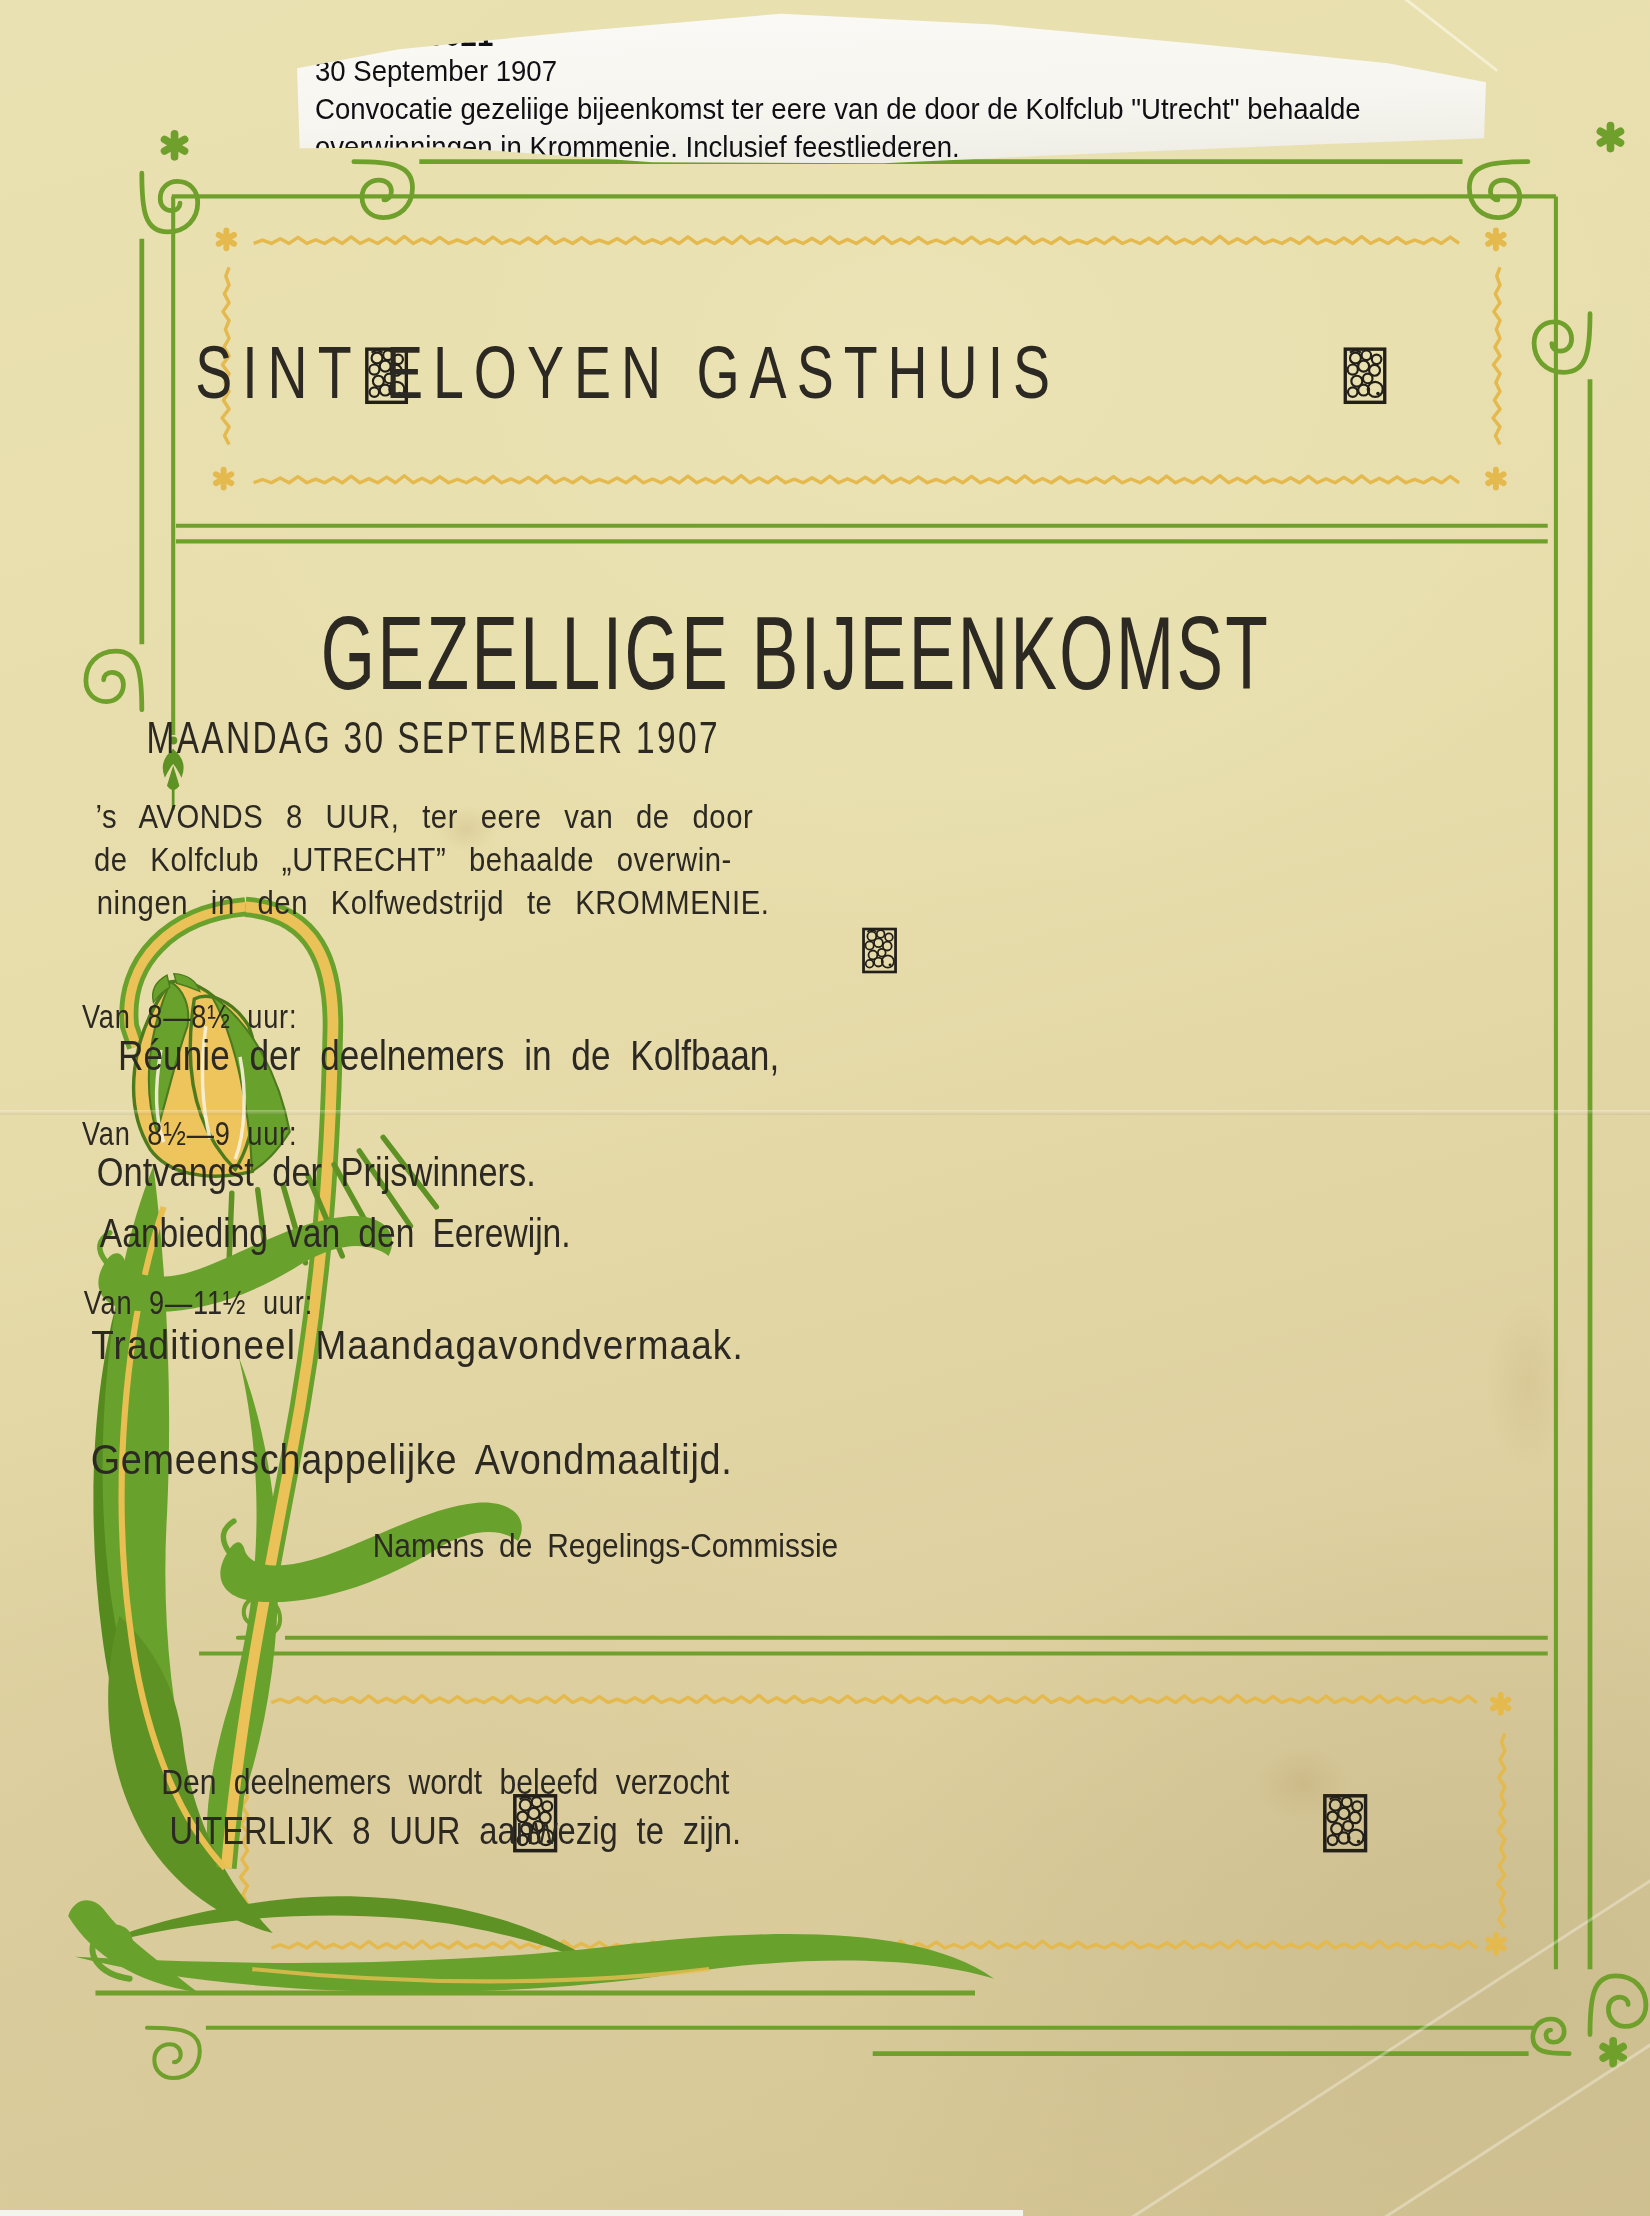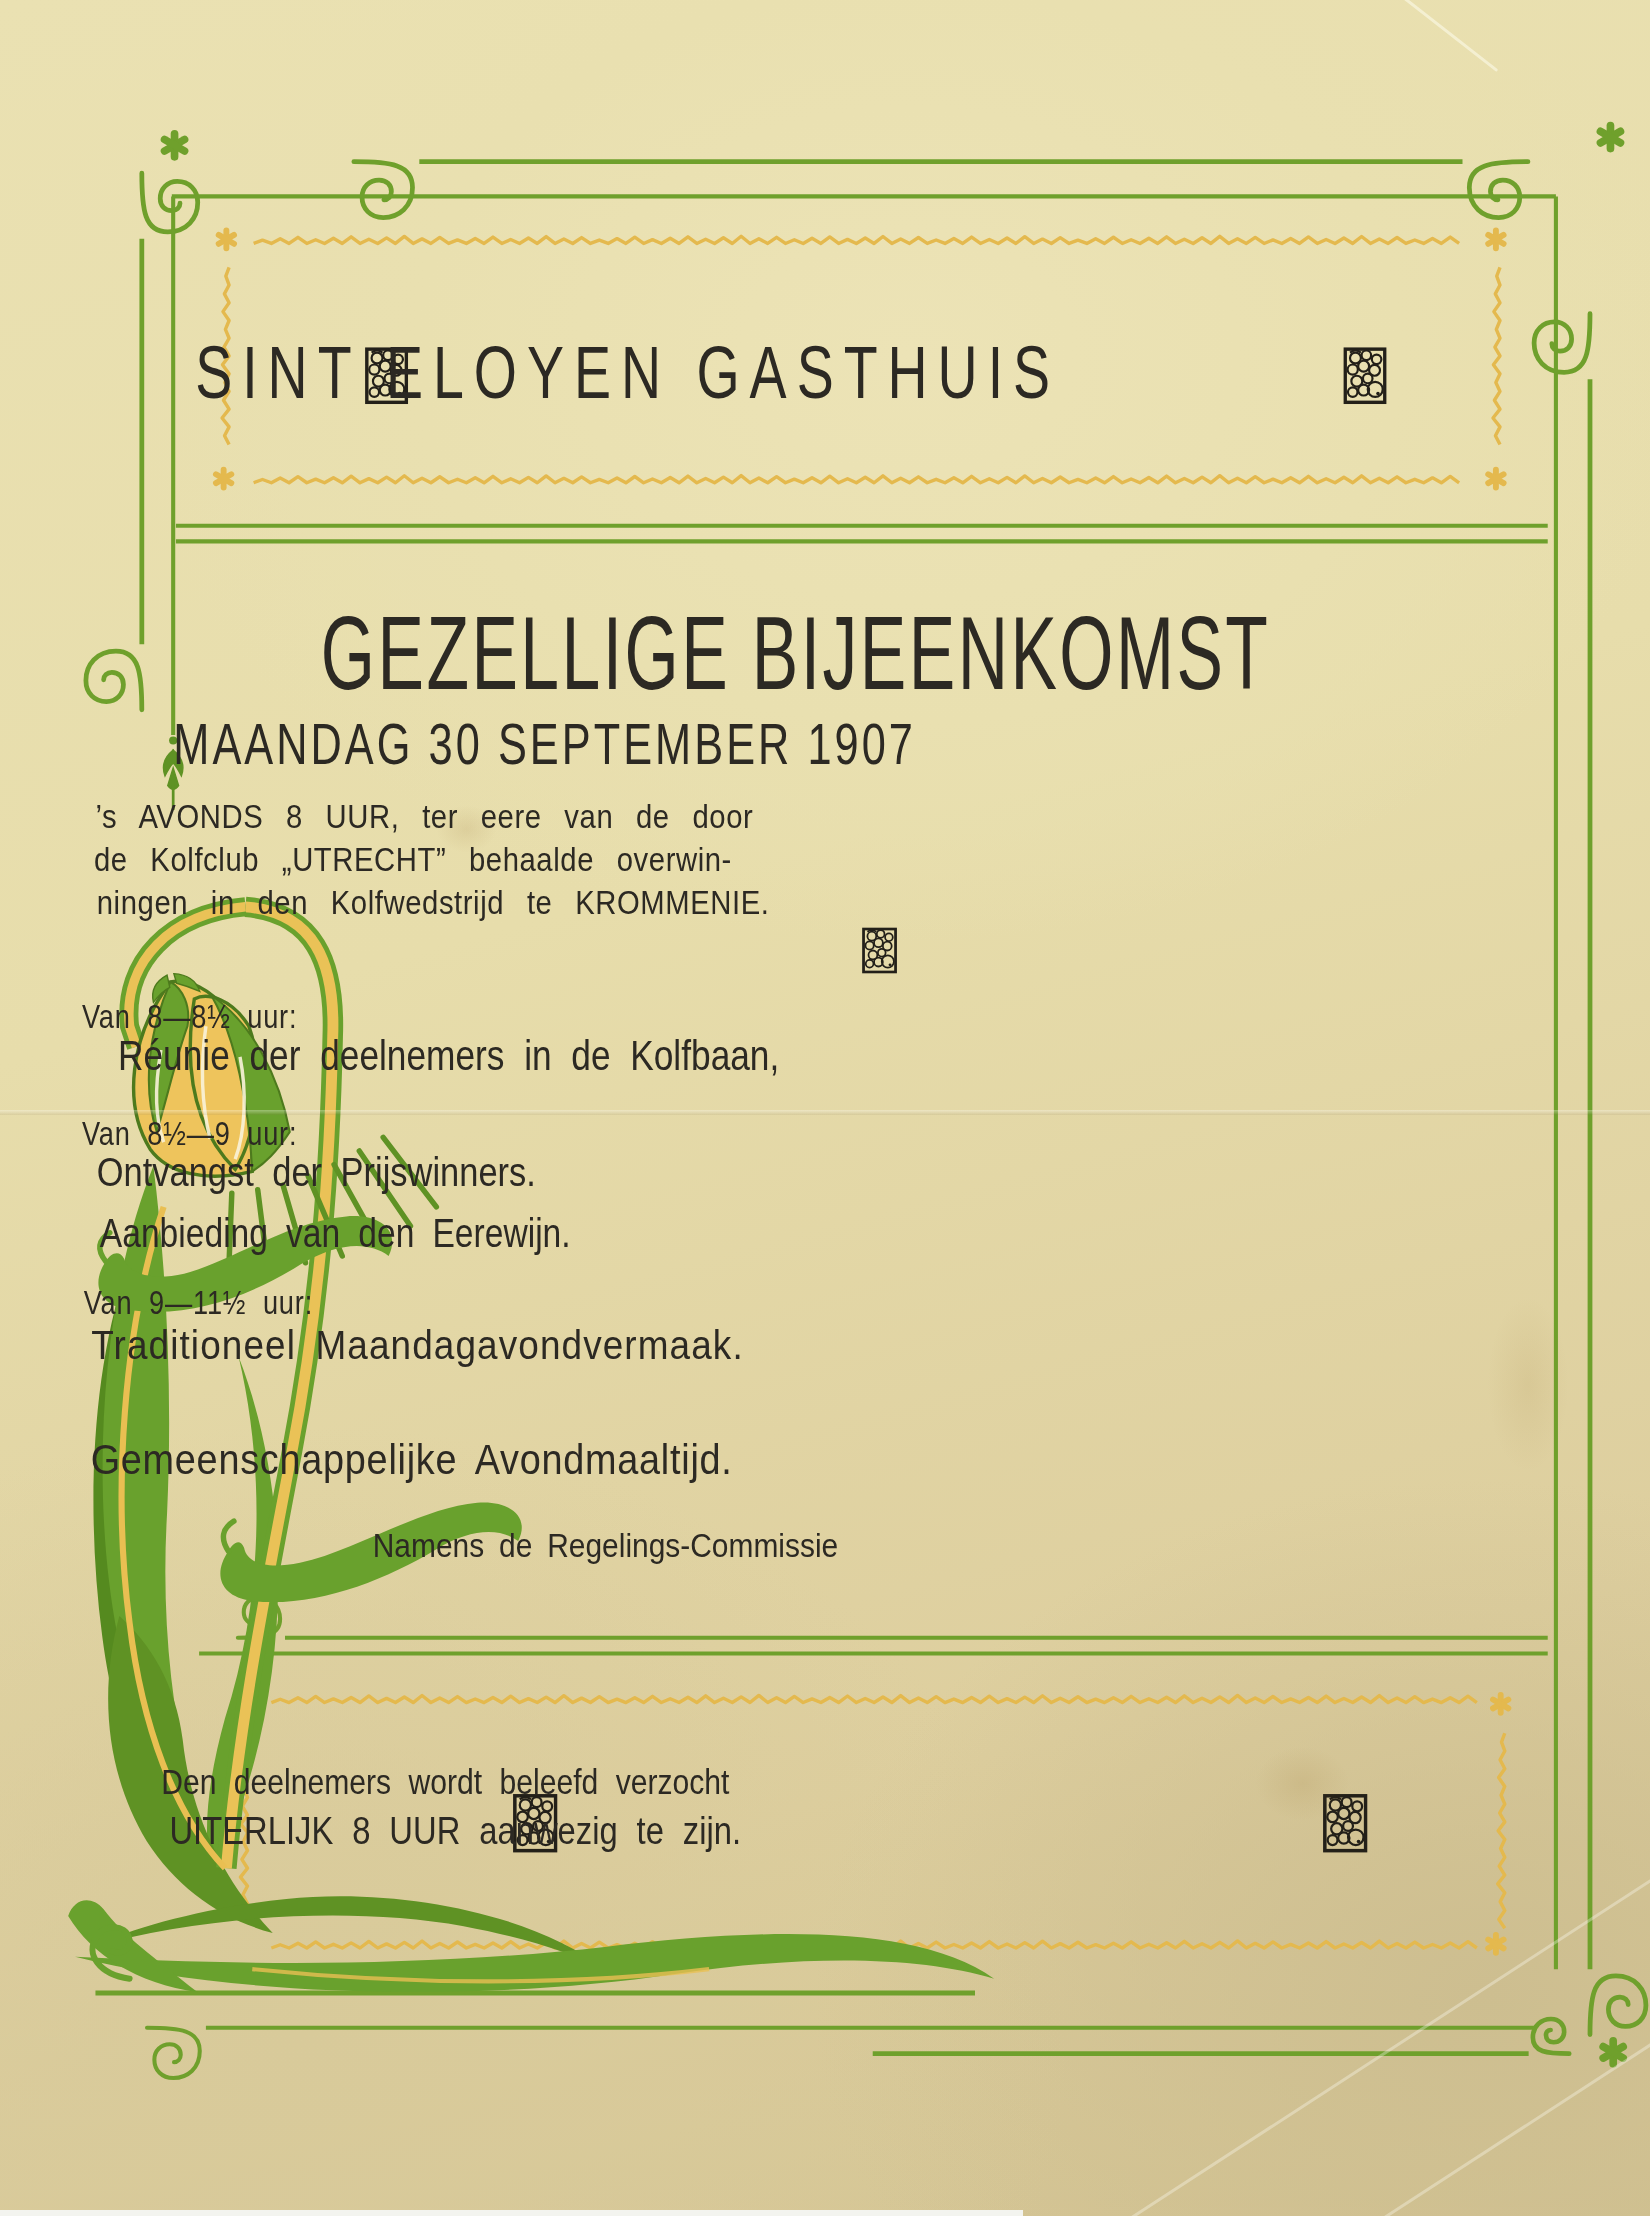--- a/index.html
+++ b/index.html
@@ -12,21 +12,21 @@
       radial-gradient(1159px 887px at 90% 90%, #cdbe90 0%, rgba(205,190,144,0) 58%),
       linear-gradient(165deg,#eae1b2 0%,#e7ddab 40%,#ddce9e 76%,#d2c291 100%);
   }
   .deco{position:absolute;left:0;top:0;}
   .txt{position:absolute;left:0;width:100%;text-align:left;color:#2c2923;white-space:nowrap;line-height:1;text-decoration:underline;}
   .txt>span{display:inline-block;position:relative;}
   .venue{font-size:74px;letter-spacing:.18em;}
   .venue>span{transform:scaleX(.75);left:51px;}
   .title{font-size:104px;letter-spacing:.035em;padding-left:32px;}
   .title>span{transform:scaleX(.67);left:55px;}
-  .dateline{font-size:57px;letter-spacing:.07em;}
+  .dateline{font-size:44px;letter-spacing:.07em;}
   .dateline>span{transform:scaleX(.76);left:56px;}
   .para{font-size:34px;letter-spacing:.02em;word-spacing:.48em;margin-top:16px;}
   .para>span{transform:scaleX(.86);left:42px;}
   .timeln{font-size:34px;word-spacing:.3em;letter-spacing:.03em;}
   .timeln>span{transform:scaleX(.8);left:55px;}
   .actln>span{left:55px;}
   .sig>span{left:341px;transform:scaleX(.88);}
   .sig2>span{left:366px;transform:scaleX(.85);}
   .note1{font-size:35px;word-spacing:.3em;}
   .note1>span{transform:scaleX(.86);left:115px;}
@@ -217,20 +217,26 @@
 
   <div class="crease-h" style="top:1110px"></div>
   <div class="crease-d" style="left:989px;top:2032px;width:852px;transform:rotate(-33deg)"></div>
   <div class="crease-d" style="left:1193px;top:2141px;width:614px;transform:rotate(-33deg)"></div>
   <div class="crease-d" style="left:1357px;top:20.5px;width:157px;transform:rotate(38deg);background:rgba(255,255,244,.5)"></div>
   <div class="stain" style="left:1255px;top:1746px;width:95px;height:75px;background:radial-gradient(rgba(150,110,40,.12),rgba(150,110,40,0) 70%)"></div>
   <div class="stain" style="left:436px;top:805px;width:61px;height:48px;background:radial-gradient(rgba(140,100,40,.12),rgba(140,100,40,0) 70%)"></div>
   <div class="stain" style="left:1487px;top:1296px;width:82px;height:177px;background:radial-gradient(rgba(150,115,50,.10),rgba(150,115,50,0) 70%)"></div>
   <div class="scanedge"></div>
 
+  <div class="label">
+    <div class="lab1">C-D-O-I-0021</div>
+    <div class="lab2">30 September 1907</div>
+    <div class="lab3">Convocatie gezeliige bijeenkomst ter eere van de door de Kolfclub "Utrecht" behaalde</div>
+    <div class="lab4">overwinningen in Krommenie. Inclusief feestliederen.</div>
+  </div>
 
   <div class="txt venue" style="top:336px"><span>SINT ELOYEN GASTHUIS</span></div>
 
   <div class="txt title" style="top:601px"><span>GEZELLIGE BIJEENKOMST</span></div>
   <div class="txt dateline" style="top:716px"><span>MAANDAG 30 SEPTEMBER 1907</span></div>
 
   <div class="txt para" style="top:783px"><span>’s AVONDS 8 UUR, ter eere van de door</span></div>
   <div class="txt para" style="top:826px"><span>de Kolfclub „UTRECHT” behaalde overwin-</span></div>
   <div class="txt para" style="top:869px"><span>ningen in den Kolfwedstrijd te KROMMENIE.</span></div>
 

